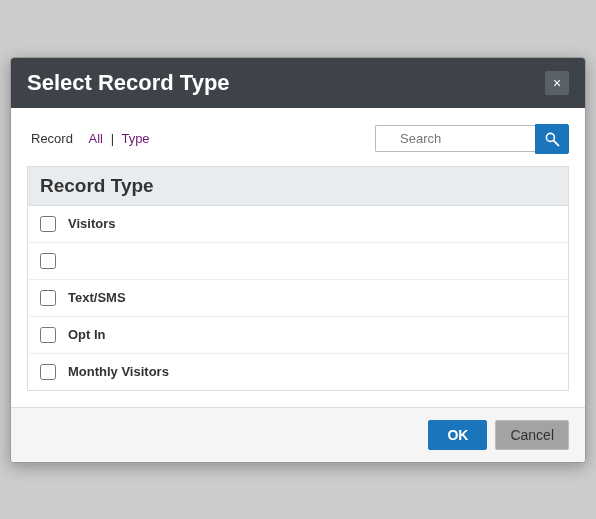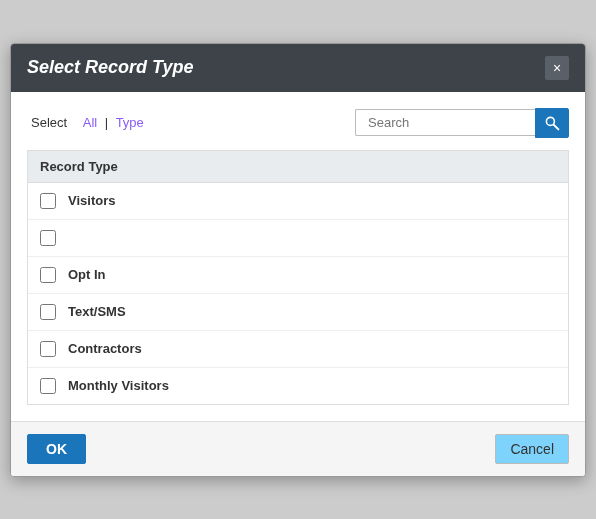--- a/index.html
+++ b/index.html
@@ -23,24 +23,23 @@
     }
     .dialog-header {
       background: #3d4348;
       color: #fff;
       padding: 12px 16px;
       display: flex;
       align-items: center;
       justify-content: space-between;
     }
     .dialog-title {
-      font-size: 18px;
-      font-weight: bold;
-      color: #fff;
-      font-style: italic;
+      font-size: 22px;
+      font-weight: bold;
+      color: #fff;
     }
     .close-btn {
       background: #5a6068;
       border: none;
       color: #fff;
       width: 24px;
       height: 24px;
       cursor: pointer;
       font-size: 14px;
       display: flex;
@@ -56,36 +55,36 @@
       display: flex;
       align-items: center;
       justify-content: space-between;
       margin-bottom: 12px;
     }
     .select-links {
       font-size: 13px;
       color: #333;
     }
     .select-links a {
-      color: #8b5cf6;
+      color: #701a75;
       text-decoration: none;
       cursor: pointer;
     }
     .select-links span {
       color: #333;
       margin: 0 4px;
     }
     .search-area {
       display: flex;
       align-items: center;
     }
     .search-input {
       border: 1px solid #bbb;
-      padding: 5px 12px;
-      width: 180px;
+      padding: 5px 24px;
+      width: 160px;
       font-size: 13px;
       outline: none;
       border-right: none;
       border-radius: 2px 0 0 2px;
     }
     .search-btn {
       background: #1a75bb;
       border: 1px solid #1a75bb;
       color: #fff;
       width: 34px;
@@ -101,21 +100,21 @@
       height: 16px;
       fill: #fff;
     }
     .table-container {
       border: 1px solid #ddd;
     }
     .table-header {
       background: #e8ecef;
       padding: 8px 12px;
       font-weight: bold;
-      font-size: 13px;
+      font-size: 19px;
       color: #333;
       border-bottom: 1px solid #ddd;
     }
     .record-row {
       display: flex;
       align-items: center;
       padding: 10px 12px;
       border-bottom: 1px solid #eee;
       cursor: pointer;
     }
@@ -130,35 +129,35 @@
     .record-label {
       font-weight: bold;
       font-size: 13px;
       color: #333;
     }
     .dialog-footer {
       background: #f5f5f5;
       border-top: 1px solid #ddd;
       padding: 12px 16px;
       display: flex;
-      justify-content: space-between;
+      justify-content: flex-end;
       gap: 8px;
     }
     .btn-ok {
       background: #1a75bb;
       color: #fff;
       border: 1px solid #1a75bb;
       padding: 6px 18px;
       font-size: 14px;
       font-weight: bold;
       border-radius: 2px;
       cursor: pointer;
     }
     .btn-cancel {
-      background: #7dd3fc;
+      background: #a3a3a3;
       color: #333;
       border: 1px solid #bbb;
       padding: 6px 14px;
       font-size: 14px;
       border-radius: 2px;
       cursor: pointer;
     }
   </style>
 </head>
 <body>
@@ -167,21 +166,21 @@
 
   <div class="dialog-header">
     <span class="dialog-title">Select Record Type</span>
     <button class="close-btn">×</button>
   </div>
 
   <div class="dialog-body">
 
     <div class="toolbar">
       <div class="select-links">
-        <span>Select</span>
+        <span>Record</span>
         <span> </span>
         <a>All</a>
         <span>|</span>
         <a>Type</a>
       </div>
       <div class="search-area">
         <input class="search-input" type="text" placeholder="Search" style="">
         <button class="search-btn">
           <svg class="search-icon-svg" viewBox="0 0 20 20">
             <circle cx="8" cy="8" r="5" stroke="#fff" stroke-width="2" fill="none"></circle>
@@ -199,29 +198,25 @@
       <div id="table-rows">
           <div class="record-row">
       <input type="checkbox" class="record-checkbox" style="">
       <span class="record-label">Visitors</span>
     </div>
           <div class="record-row">
       <input type="checkbox" class="record-checkbox" style="">
     </div>
           <div class="record-row">
       <input type="checkbox" class="record-checkbox" style="">
+      <span class="record-label">Text/SMS</span>
+    </div>
+          <div class="record-row">
+      <input type="checkbox" class="record-checkbox" style="">
       <span class="record-label">Opt In</span>
-    </div>
-          <div class="record-row">
-      <input type="checkbox" class="record-checkbox" style="">
-      <span class="record-label">Text/SMS</span>
-    </div>
-          <div class="record-row">
-      <input type="checkbox" class="record-checkbox" style="">
-      <span class="record-label">Contractors</span>
     </div>
           <div class="record-row">
       <input type="checkbox" class="record-checkbox" style="">
       <span class="record-label">Monthly Visitors</span>
     </div>
         </div>
     </div>
 
   </div>
 

